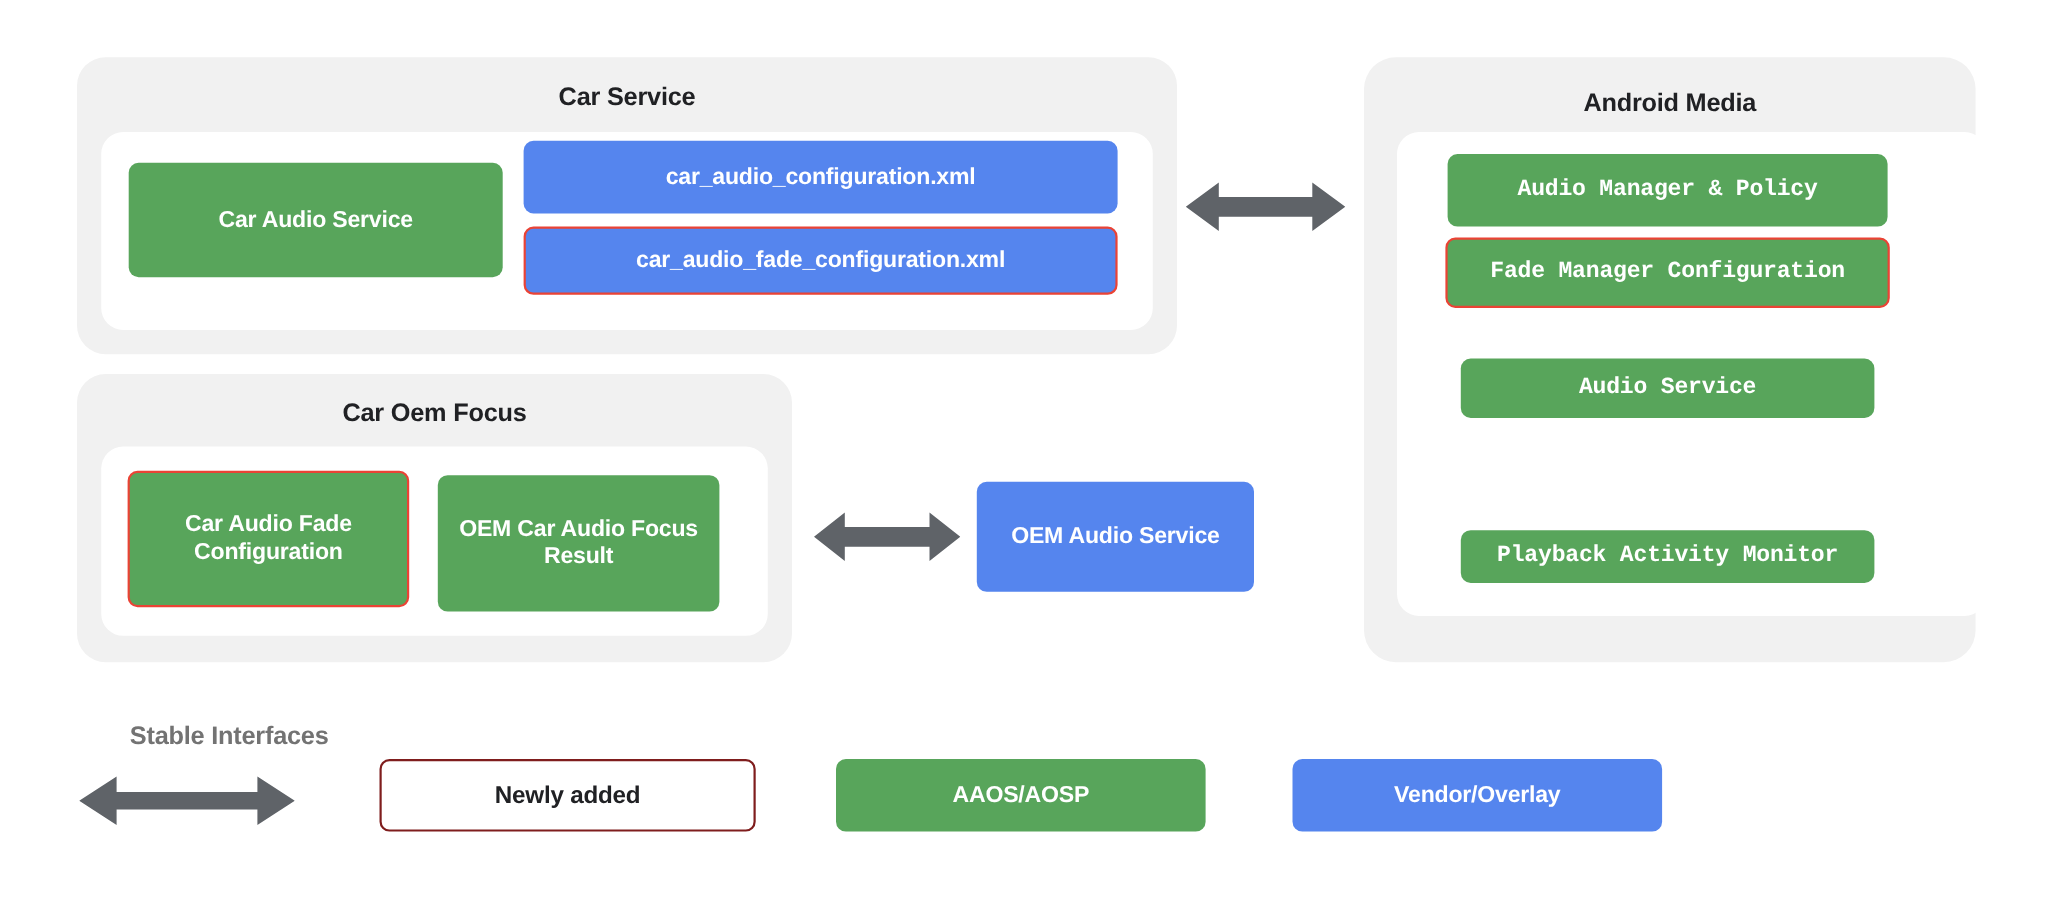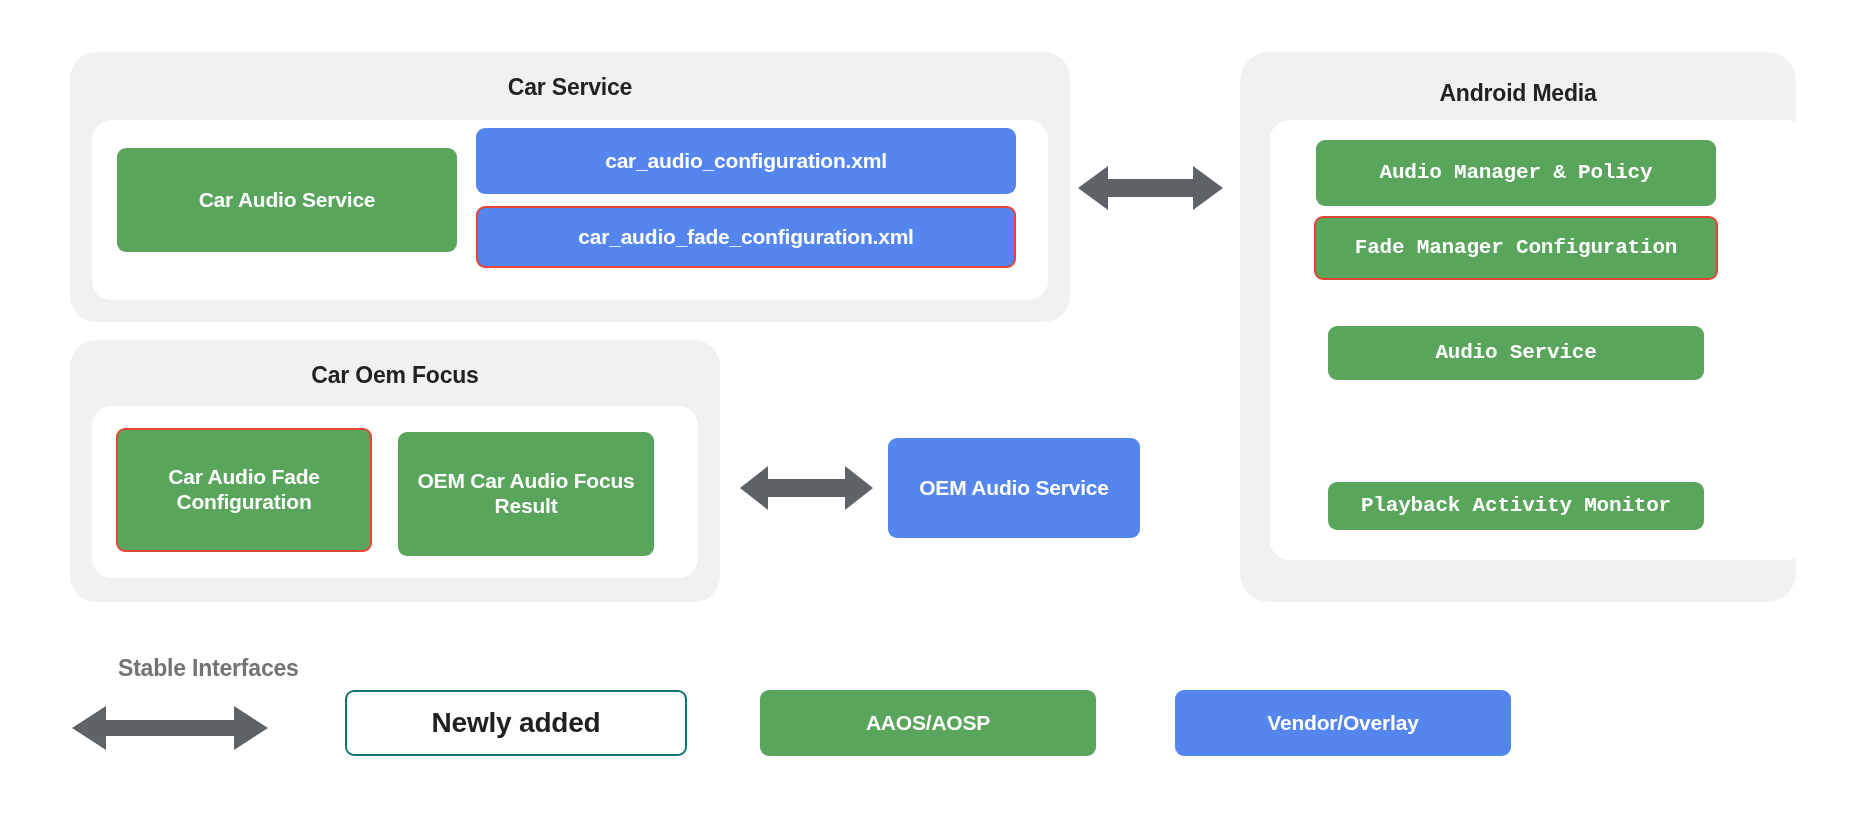--- a/index.html
+++ b/index.html
@@ -64,22 +64,22 @@
     padding: 2px 6px;
   }
   .blk.green { background: #58a55b; }
   .blk.blue  { background: #5585ee; }
   .blk.newly {
     border: 2px solid #ea4335;
   }
   .blk.white-chip {
     background: #ffffff;
     color: #202124;
-    border: 2px solid #0f766e;
-    font-size: 28px;
+    border: 2px solid #7f1d1d;
+    font-size: 22px;
   }
 
   
   .arrow {
     position: absolute;
   }
   .arrow svg { display: block; }
 
   
   .legend-label {

